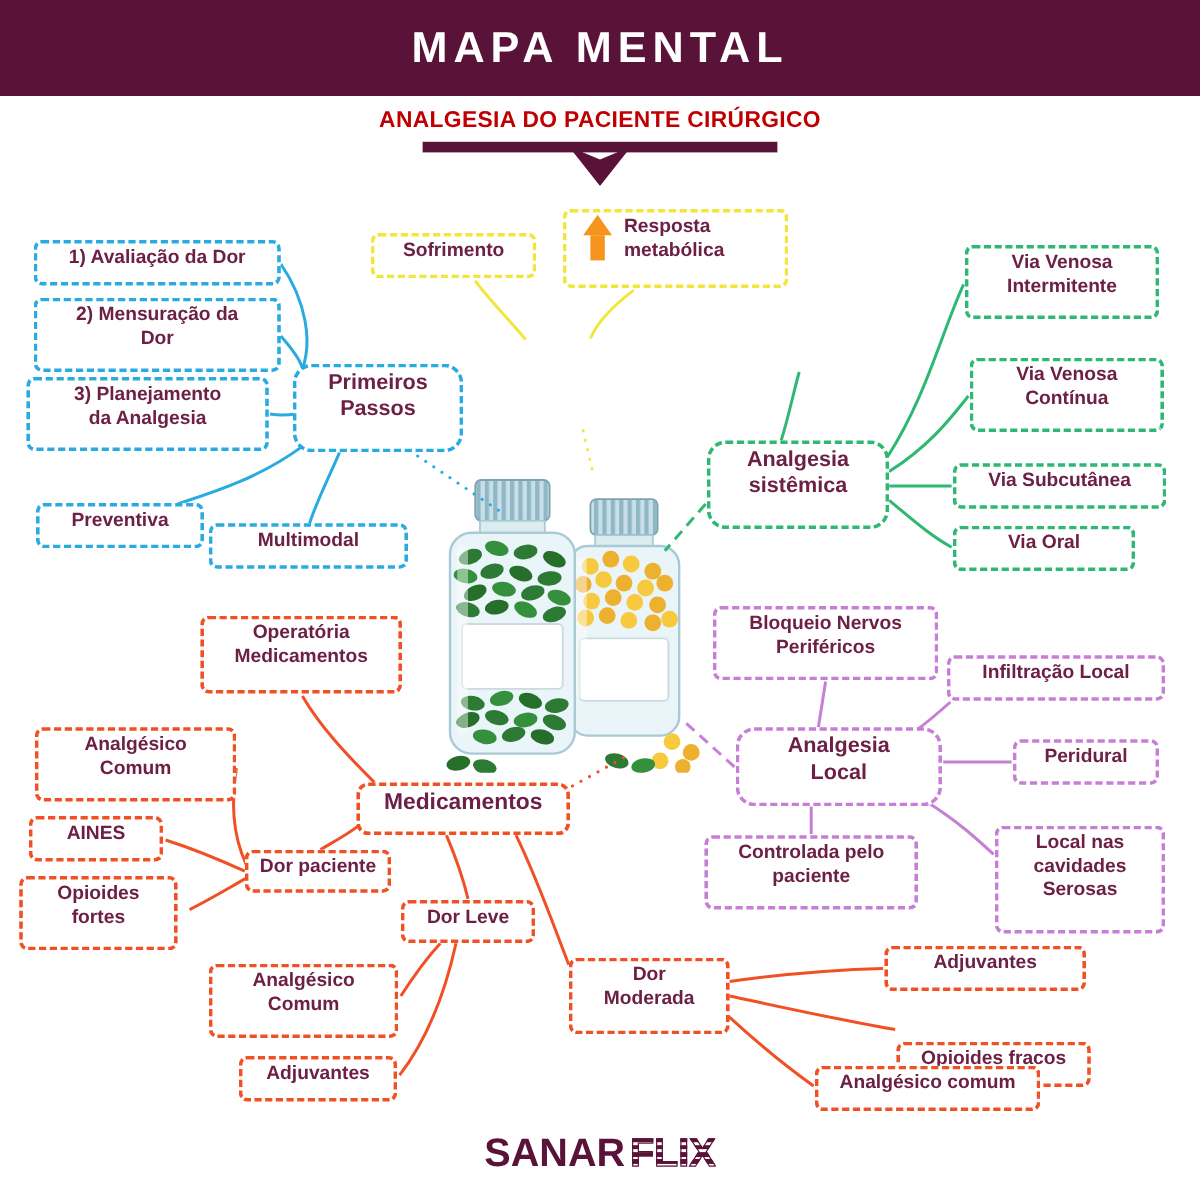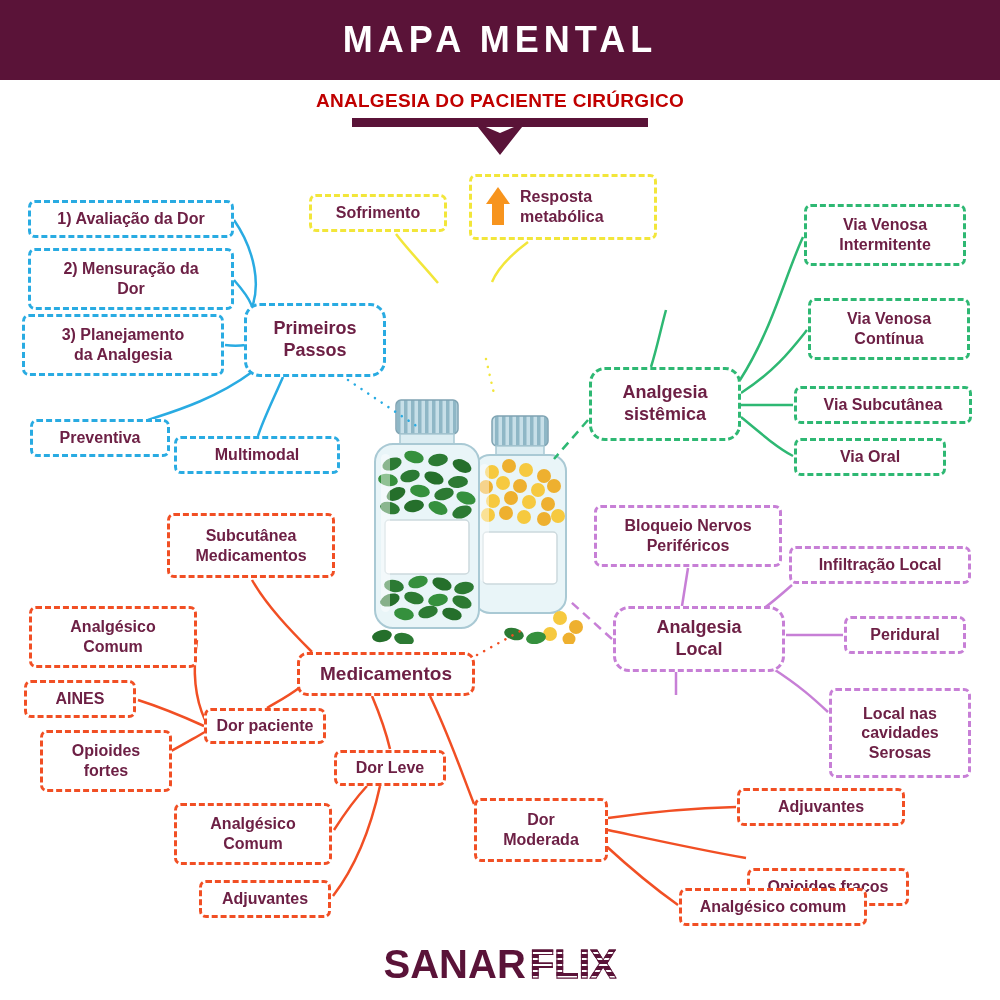--- a/index.html
+++ b/index.html
@@ -23,21 +23,21 @@
   .subtitle {
     position:absolute; top:90px; left:0; width:1000px; text-align:center;
     font-size:19px; font-weight:800; color:var(--subtitle-text,#c00000);
     letter-spacing:0.3px;
   }
   .ribbon { position:absolute; left:352px; top:118px; }
   .ribbon-shape { fill:var(--header-bg,#5a1338); }
 
   
   .node {
-    position:absolute; display:flex; align-items:center; justify-content:center;
+    position:absolute; display:flex; align-items:flex-start; justify-content:center;
     background:#ffffff; border:3px dashed #999; border-radius:7px;
     font-weight:700; color:var(--node-text,#6d2045); font-size:16px;
     line-height:1.22; text-align:center; white-space:pre-line; padding:2px 6px;
   }
   .hub { border-radius:16px; font-size:18px; }
   .hub-wide { font-size:19px; border-radius:10px; }
   .c-blue   { border-color:var(--blue,#29abe2); }
   .c-yellow { border-color:var(--yellow,#f2e63a); }
   .c-green  { border-color:var(--green,#2eb873); }
   .c-purple { border-color:var(--purple,#c77fd6); }
@@ -65,21 +65,21 @@
   .g-purple path { stroke:var(--purple,#c77fd6); }
   .g-orange path { stroke:var(--orange,#f14f24); }
   .dotted { stroke-dasharray:0.1 8; stroke-linecap:round; stroke-width:3.2; }
   .dashed { stroke-dasharray:9 6; stroke-width:3; }
 
   .bottles { position:absolute; left:362px; top:394px; }
 
   
   .brand {
     position:absolute; top:942px; left:0; width:1000px; text-align:center;
-    font-size:40px; font-weight:800; color:var(--header-bg,#5a1338); letter-spacing:0px;
+    font-size:33px; font-weight:800; color:var(--header-bg,#5a1338); letter-spacing:0px;
   }
   .brand-solid { color:var(--header-bg,#5a1338); }
   .brand-outline {
     background:repeating-linear-gradient(180deg, var(--header-bg,#5a1338) 0 4px, #ffffff 4px 6px);
     -webkit-background-clip:text; background-clip:text; color:transparent;
     -webkit-text-stroke:1px var(--header-bg,#5a1338); margin-left:4px;
   }
 </style>
 </head>
 <body>
@@ -256,30 +256,32 @@
   <div class="node c-green" style="left:794px;top:438px;width:152px;height:38px">Via Oral</div>
   <div class="node c-green hub" style="left:589px;top:367px;width:152px;height:74px">Analgesia
 sistêmica</div>
 
   <div class="node c-purple" style="left:594px;top:505px;width:188px;height:62px">Bloqueio Nervos
 Periféricos</div>
   <div class="node c-purple" style="left:789px;top:546px;width:182px;height:38px">Infiltração Local</div>
   <div class="node c-purple" style="left:844px;top:616px;width:122px;height:38px">Peridural</div>
   <div class="node c-purple hub" style="left:613px;top:606px;width:172px;height:66px">Analgesia
 Local</div>
+  <div class="node c-purple" style="left:587px;top:696px;width:178px;height:62px">Controlada pelo
+paciente</div>
   <div class="node c-purple" style="left:829px;top:688px;width:142px;height:90px">Local nas
 cavidades
 Serosas</div>
 
-  <div class="node c-orange" style="left:167px;top:513px;width:168px;height:65px">Subcutânea
+  <div class="node c-orange" style="left:167px;top:513px;width:168px;height:65px">Operatória
 Medicamentos</div>
   <div class="node c-orange" style="left:29px;top:606px;width:168px;height:62px">Analgésico
 Comum</div>
   <div class="node c-orange" style="left:24px;top:680px;width:112px;height:38px">AINES</div>
-  <div class="node c-orange" style="left:40px;top:730px;width:132px;height:62px">Opioides
+  <div class="node c-orange" style="left:16px;top:730px;width:132px;height:62px">Opioides
 fortes</div>
   <div class="node c-orange hub hub-wide" style="left:297px;top:652px;width:178px;height:44px">Medicamentos</div>
   <div class="node c-orange" style="left:204px;top:708px;width:122px;height:36px">Dor paciente</div>
   <div class="node c-orange" style="left:334px;top:750px;width:112px;height:36px">Dor Leve</div>
   <div class="node c-orange" style="left:174px;top:803px;width:158px;height:62px">Analgésico
 Comum</div>
   <div class="node c-orange" style="left:199px;top:880px;width:132px;height:38px">Adjuvantes</div>
   <div class="node c-orange" style="left:474px;top:798px;width:134px;height:64px">Dor
 Moderada</div>
   <div class="node c-orange" style="left:737px;top:788px;width:168px;height:38px">Adjuvantes</div>

